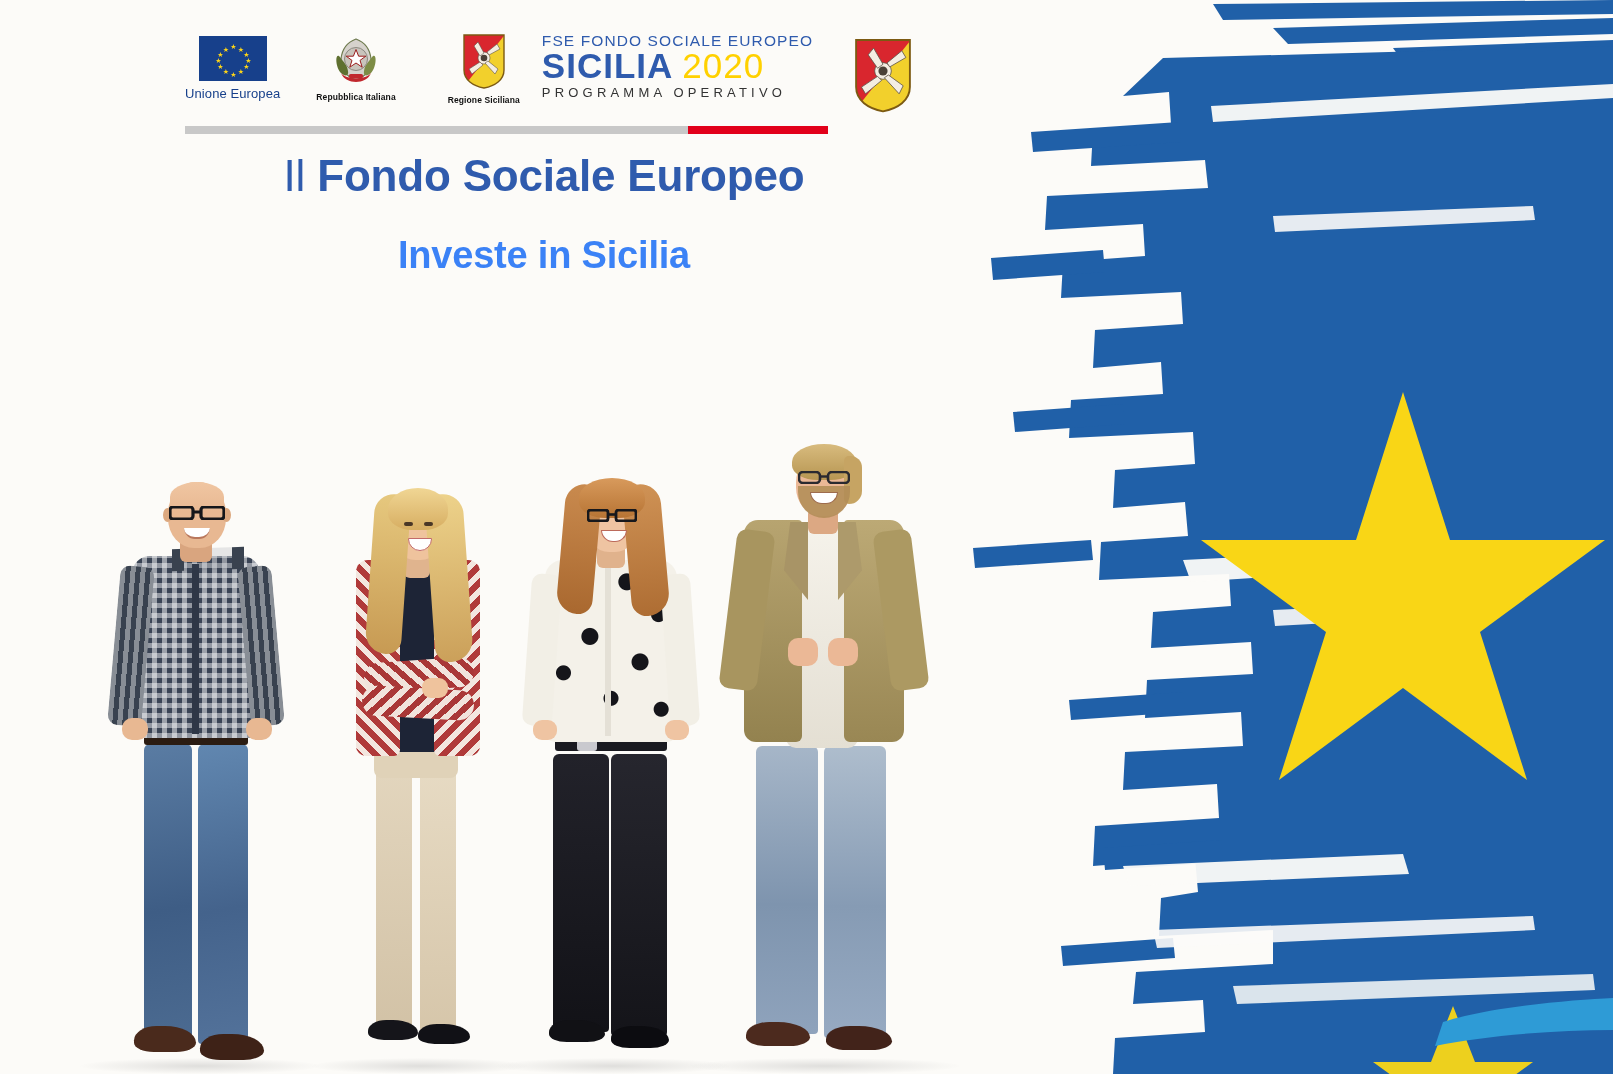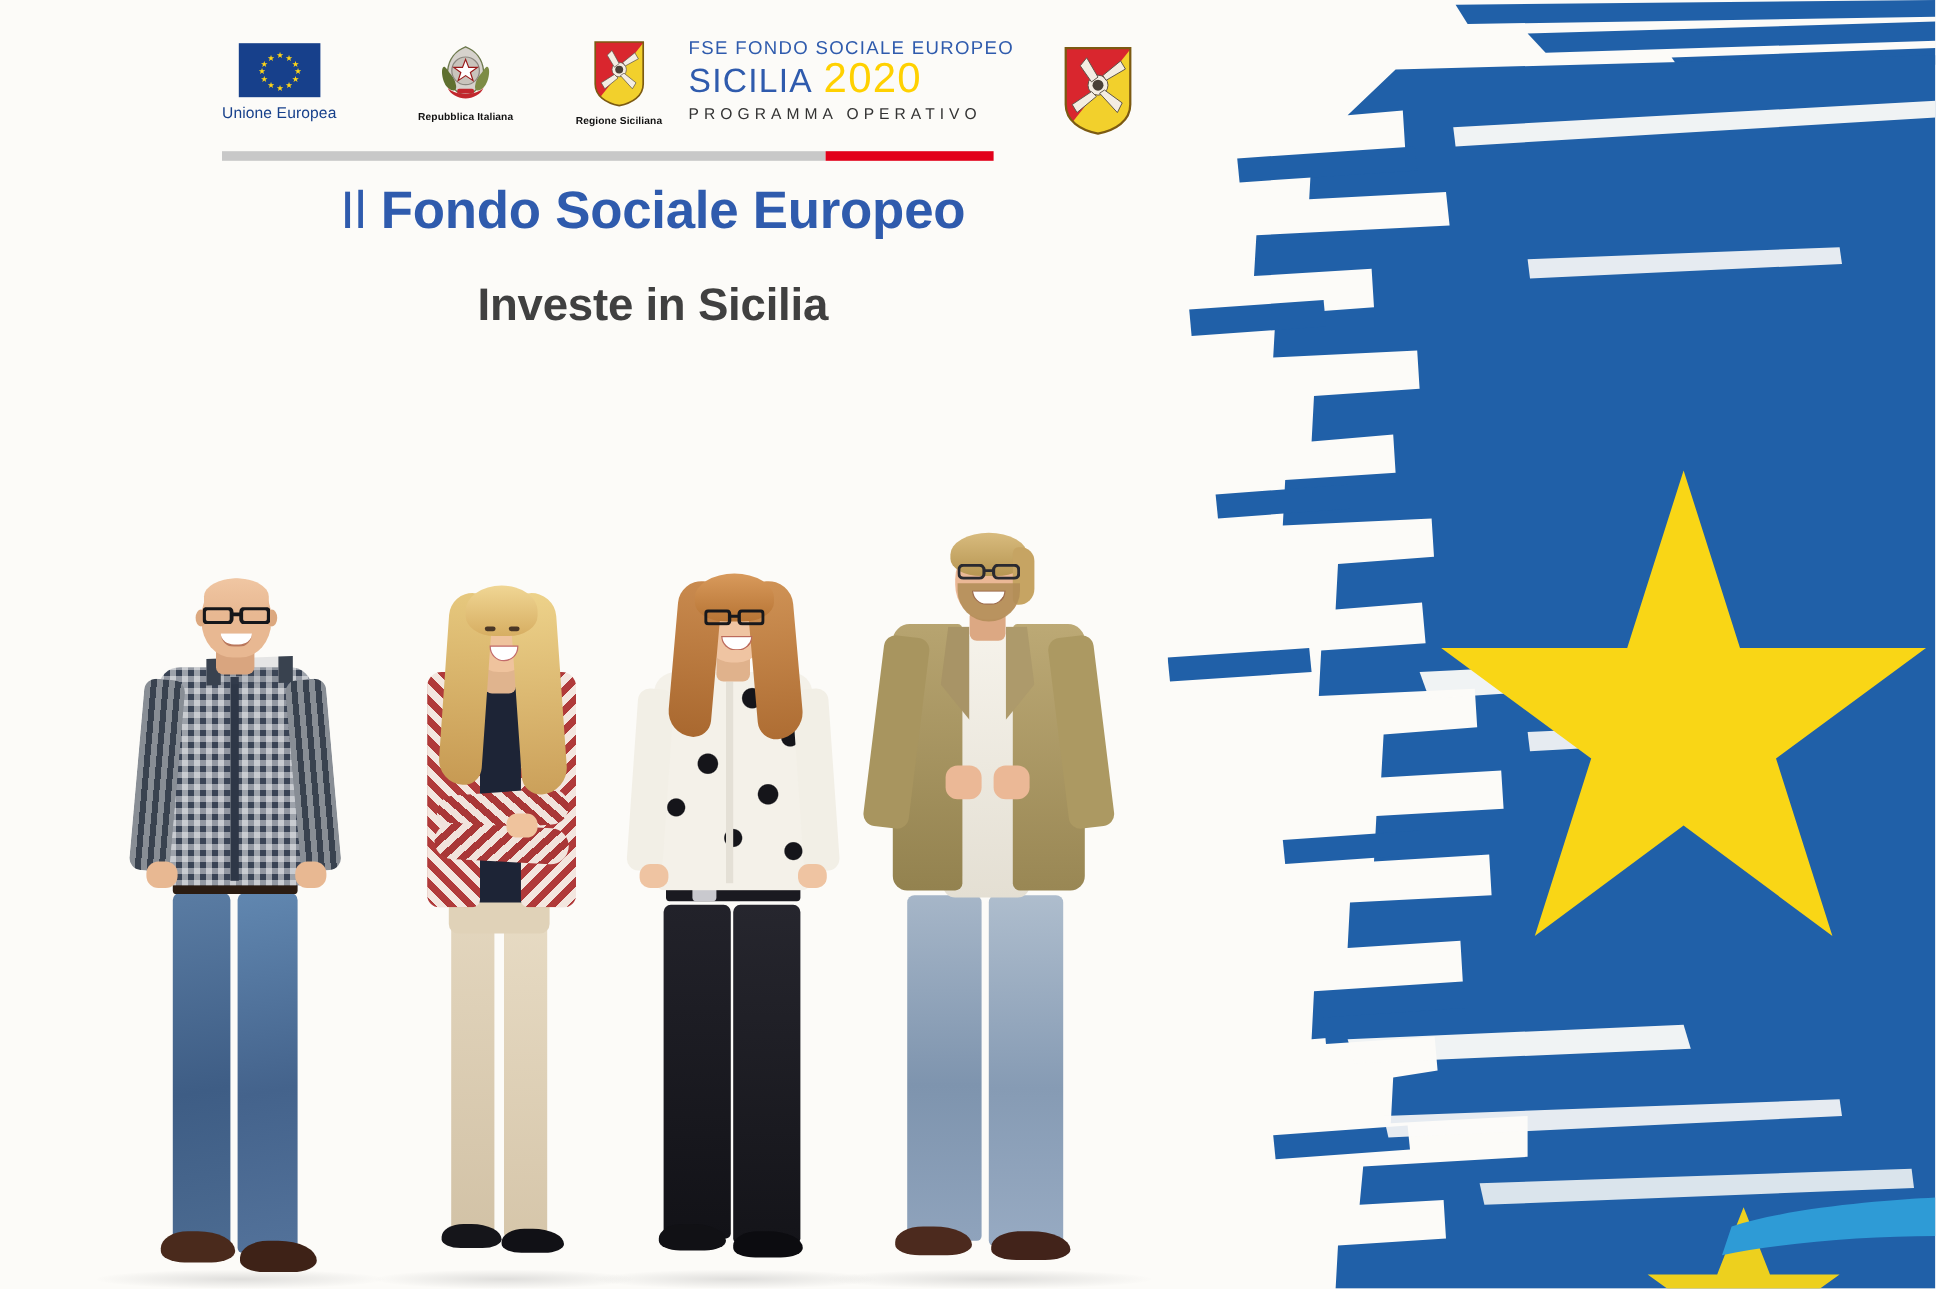--- a/index.html
+++ b/index.html
@@ -28,37 +28,37 @@
   .cap-it{color:#111;}
   .cap-rs{color:#111;}
 
   .it-emblem{width:54px;height:54px;margin-top:3px;position:relative;}
   .sic-shield{width:46px;height:58px;margin-top:2px;}
 
   .fse-logo{margin-left:22px;margin-top:2px;display:flex;align-items:flex-start;gap:25px;}
   .fse-text{display:flex;flex-direction:column;}
   .fse-l1{font-size:15.5px;color:#2F5BAD;letter-spacing:1.1px;font-weight:normal;white-space:nowrap;}
   .fse-l2{display:flex;align-items:baseline;gap:9px;margin-top:-2px;}
-  .fse-sic{font-size:28px;color:#2F5BAD;font-weight:normal;letter-spacing:1px;line-height:36px;}
+  .fse-sic{font-size:35px;color:#2F5BAD;font-weight:bold;letter-spacing:1px;line-height:36px;}
   .fse-year{font-size:35px;color:#FFD100;font-weight:normal;letter-spacing:1px;line-height:36px;}
   .fse-l3{font-size:13px;color:#333;letter-spacing:4.2px;margin-top:1px;white-space:nowrap;}
   .fse-shield{margin-left:14px;margin-top:4px;}
 
   
   .divider{position:absolute;left:185px;top:126px;width:643px;height:8px;display:flex;}
   .divider .gray{background:#C8C8C8;height:8px;flex:0 0 503px;}
   .divider .red{background:#E2001A;height:8px;flex:1;}
 
   
   .headline{position:absolute;left:0;top:150px;width:1010px;text-align:center;padding-left:39px;}
   .h-line1{font-size:44px;color:#2F5BAD;letter-spacing:-.2px;line-height:52px;}
   .h-line1 .thin{font-weight:normal;}
   .h-line1 .bold{font-weight:bold;}
   .h-line2{font-size:47px;color:#3A5FA8;font-weight:normal;line-height:70px;letter-spacing:-.3px;margin-top:6px;}
-  .h-line3{font-size:38px;color:#404040;font-weight:bold;line-height:46px;margin-top:30px;letter-spacing:-.2px;}
+  .h-line3{font-size:38px;color:#3b82f6;font-weight:bold;line-height:46px;margin-top:30px;letter-spacing:-.2px;}
 
   
   .people{position:absolute;left:0;bottom:0;width:1010px;height:640px;}
   .person{position:absolute;bottom:0;}
 
   .p-fig{position:relative;width:100%;height:100%;}
   .seg{position:absolute;}
 
   
   .head{border-radius:48% 48% 45% 45%;}
@@ -149,21 +149,21 @@
           <span class="st" style="left:46.5px;top:21px;">★</span>
           <span class="st" style="left:18.5px;top:27px;">★</span>
           <span class="st" style="left:44.5px;top:27px;">★</span>
           <span class="st" style="left:24px;top:32px;">★</span>
           <span class="st" style="left:39px;top:32px;">★</span>
           <span class="st" style="left:31.5px;top:34.5px;">★</span>
         </div>
         <div class="logo-cap cap-eu">Unione Europea</div>
       </div>
 
-      <div class="logo-block" style="margin-left:68px;justify-content:space-between;">
+      <div class="logo-block" style="margin-left:36px;justify-content:space-between;">
         <div class="it-emblem">
           <svg width="54" height="54" viewBox="0 0 54 54" aria-hidden="true">
             <path d="M27 6 C19 9,13 16,12 26 C11 35,16 43,27 47 C38 43,43 35,42 26 C41 16,35 9,27 6 Z" fill="#D6D2CC" stroke="#6E7A4E" stroke-width="1.2"></path>
             <path d="M11 24 C6 18,6 34,12 40 C16 44,20 43,19 38 C18 31,14 29,11 24 Z" fill="#5F7030"></path>
             <path d="M43 24 C48 18,48 34,42 40 C38 44,34 43,35 38 C36 31,40 29,43 24 Z" fill="#7D8C45"></path>
             <circle cx="27" cy="26" r="11.5" fill="#C9C4BC" stroke="#8C8880" stroke-width="1"></circle>
             <polygon fill="#FFFFFF" stroke="#9a1b1b" stroke-width="1" points="27,16.5 29.6,23.2 36.8,23.2 31,27.4 33.2,34.2 27,30 20.8,34.2 23,27.4 17.2,23.2 24.4,23.2"></polygon>
             <path d="M12 40 C17 47,37 47,42 40 C40 46,33 49,27 49 C21 49,14 46,12 40 Z" fill="#C1272D"></path>
             <rect x="20" y="41" width="14" height="4" rx="1.6" fill="#C1272D"></rect>
           </svg>

